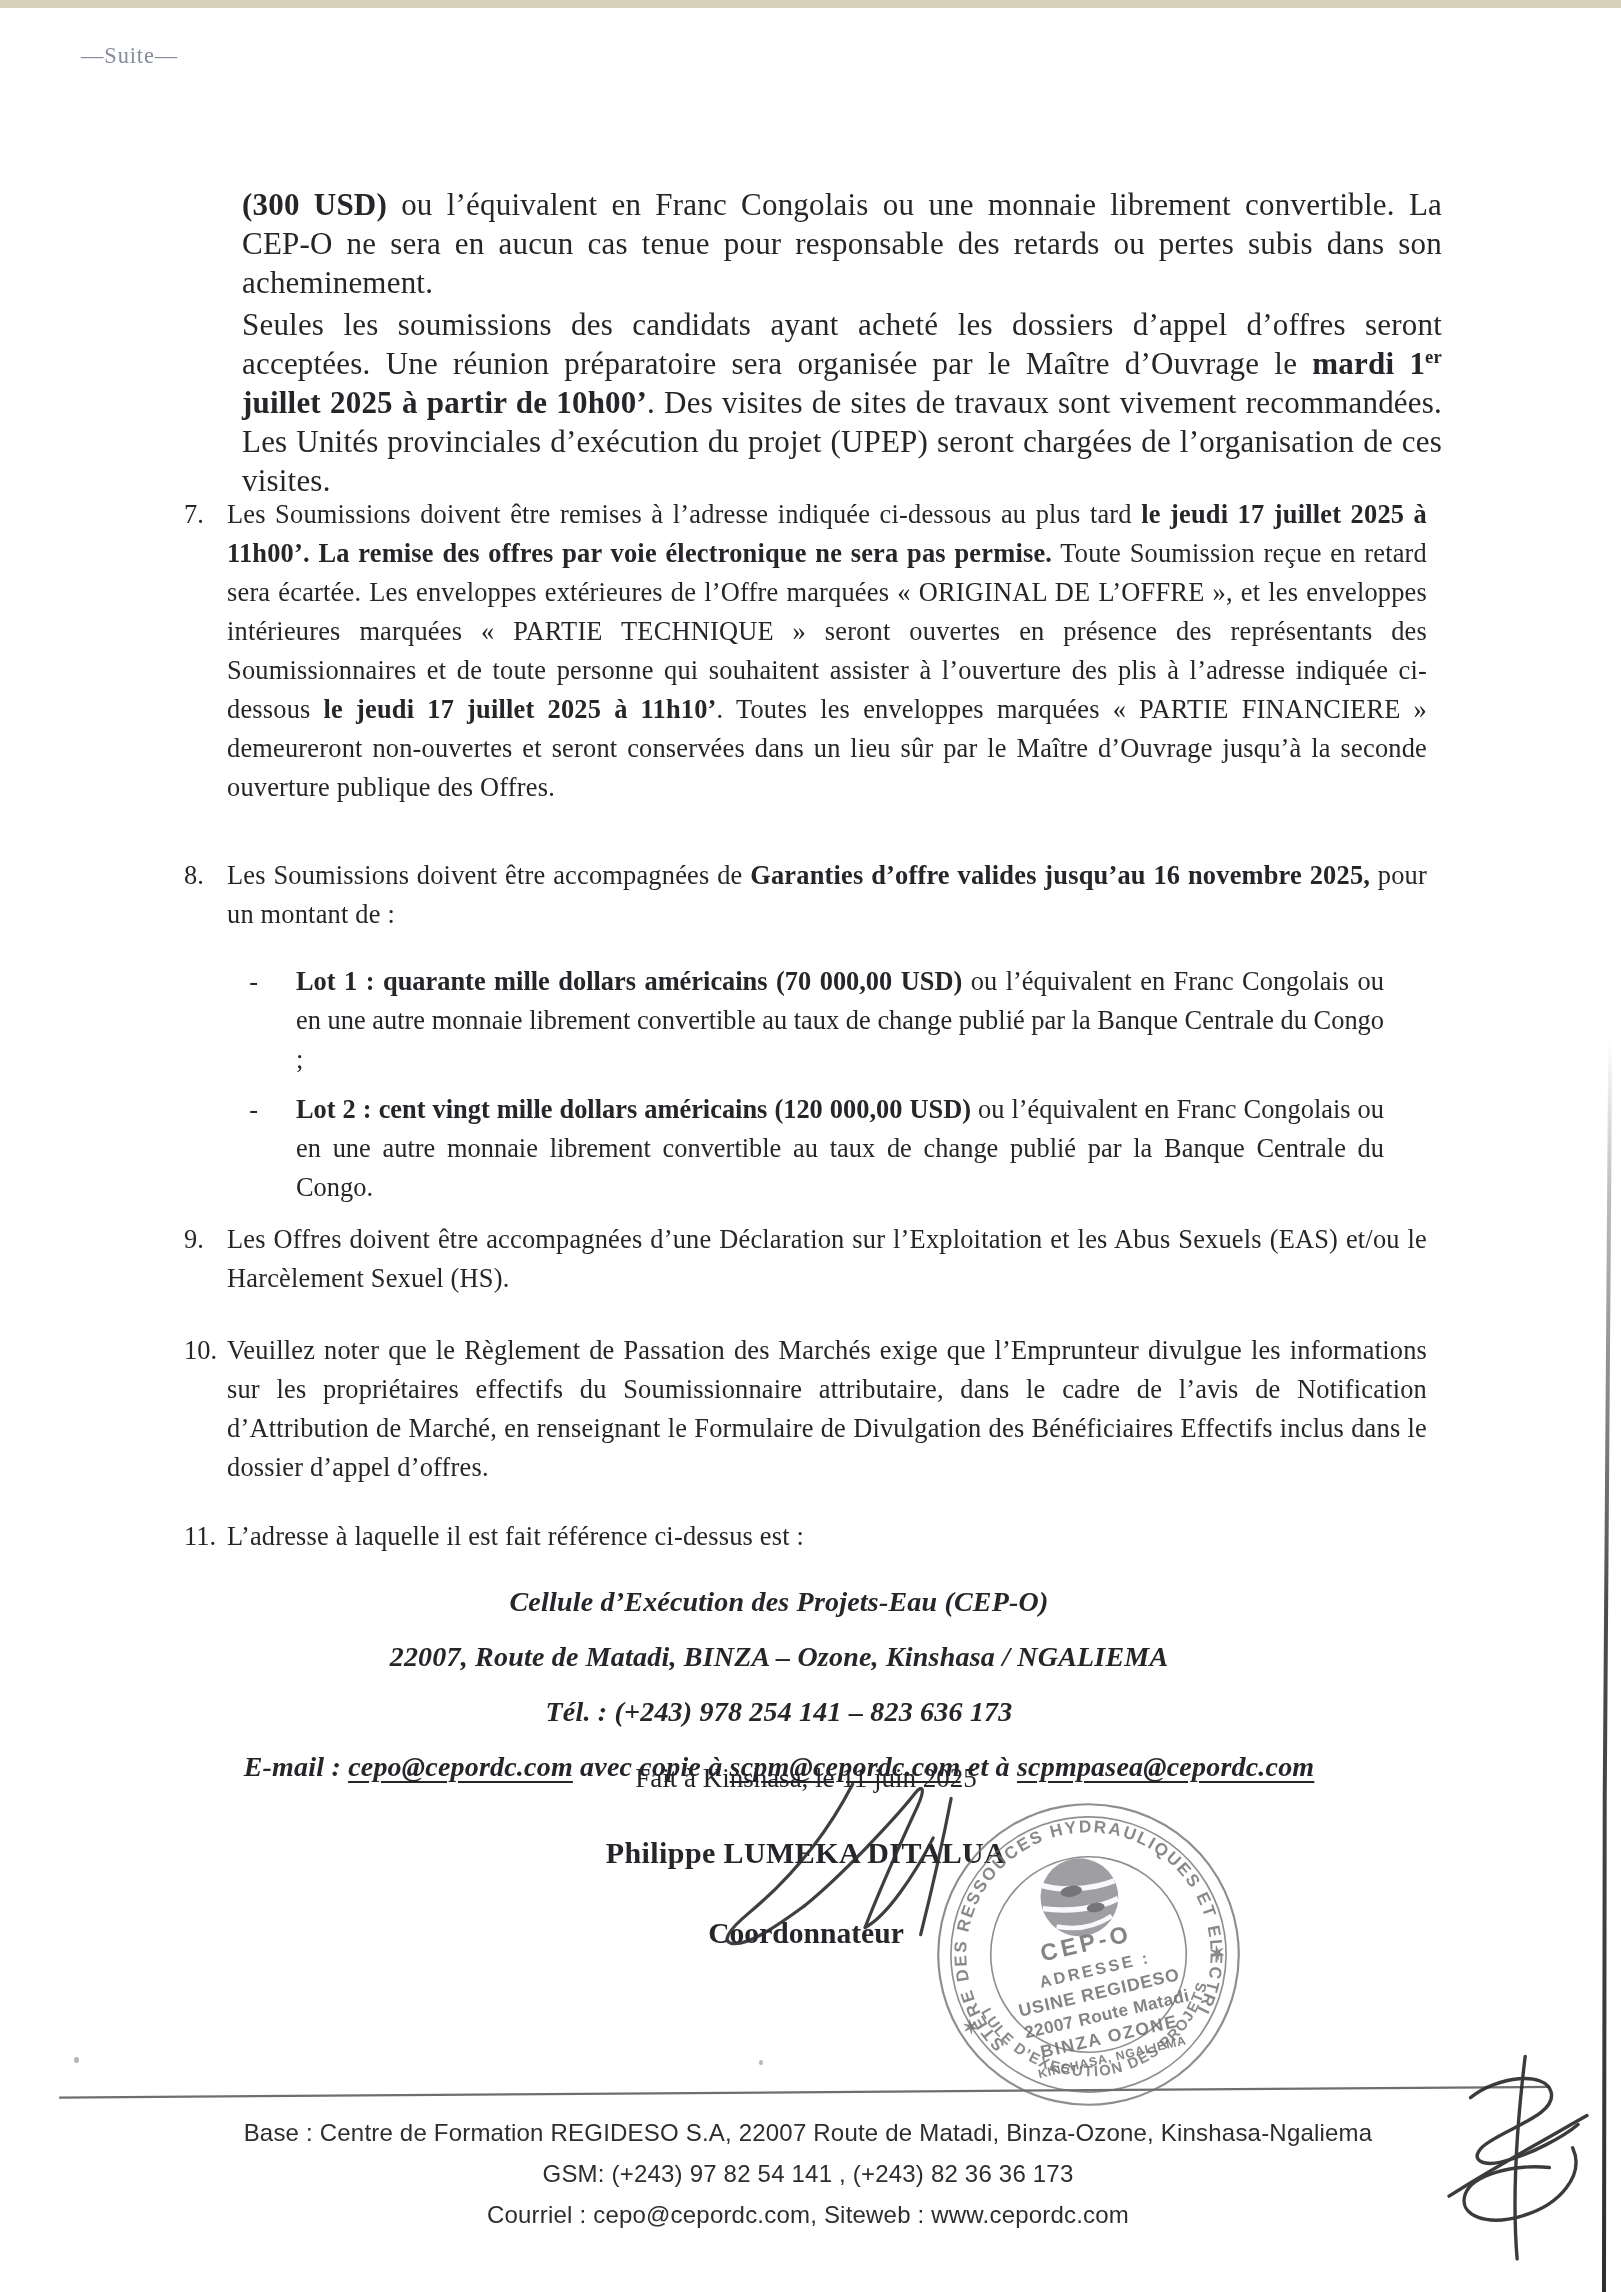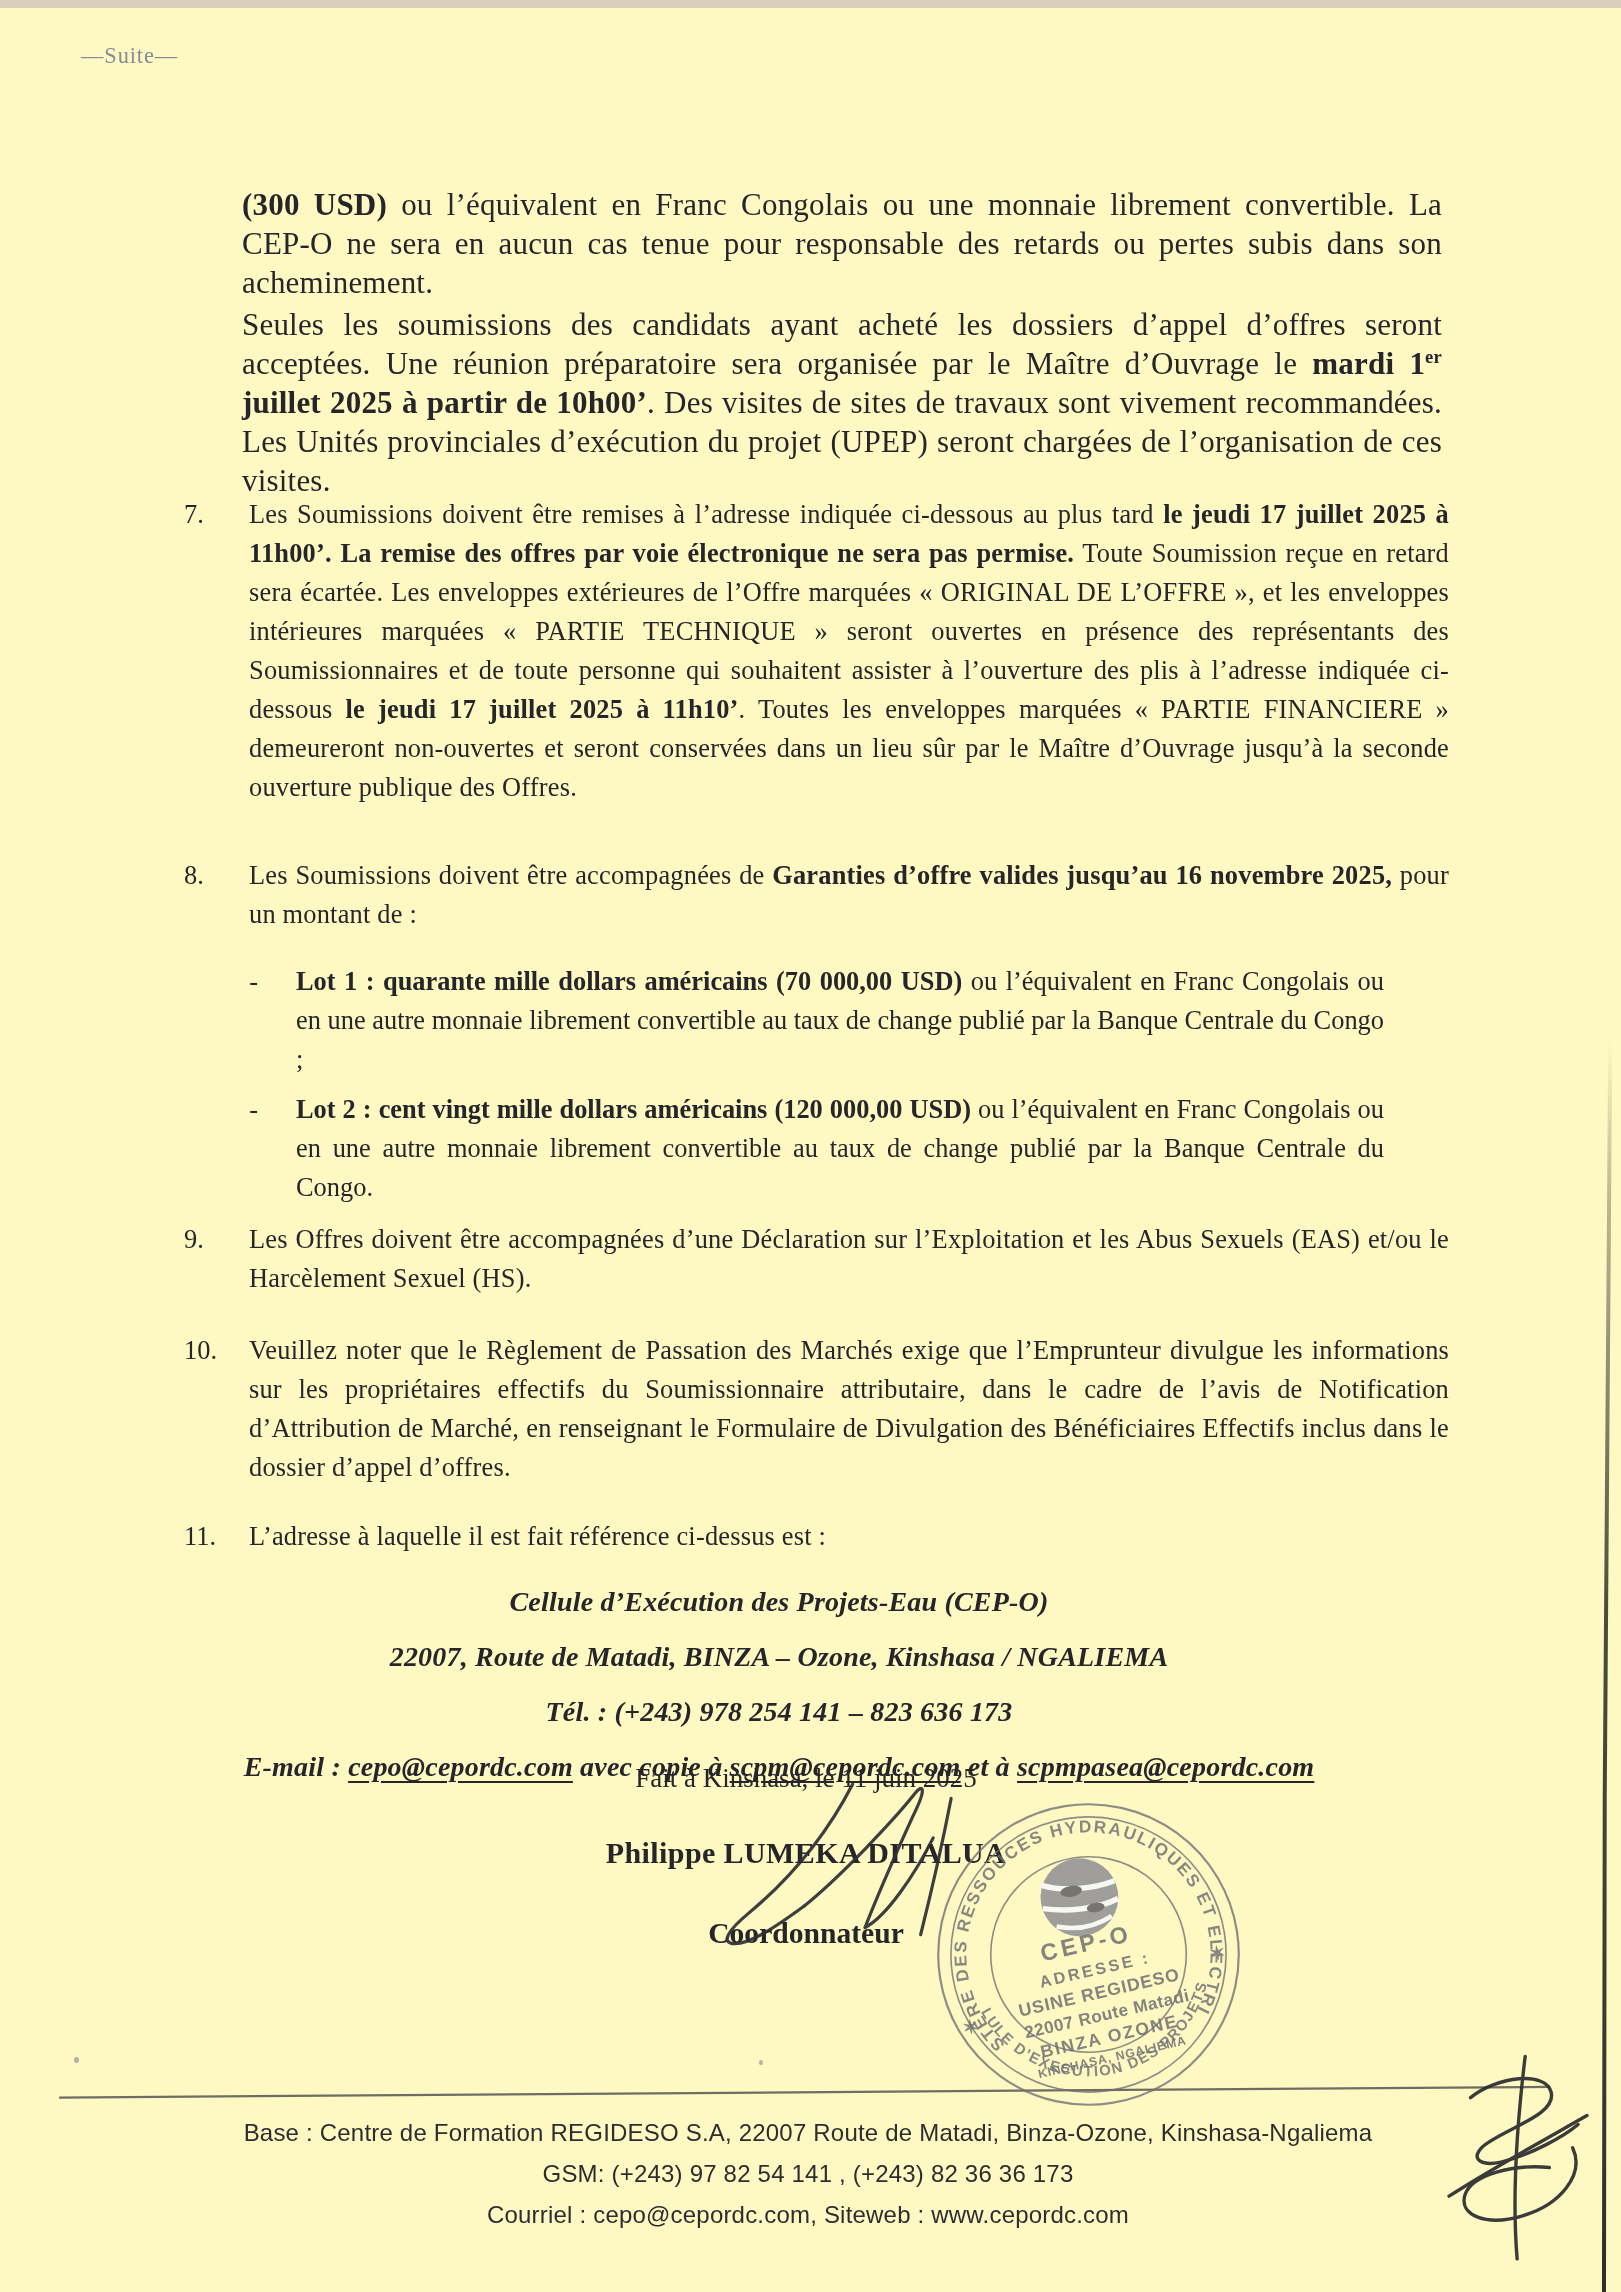--- a/index.html
+++ b/index.html
@@ -1,32 +1,32 @@
 <!DOCTYPE html>
 <html style="font-size:14.3px"><head>
 <meta charset="utf-8">
 <style>
   html,body{margin:0;padding:0;background:#e8e8e8;}
   .page{
     position:relative;width:1621px;height:2293px;margin:0 auto;
-    background:#fef9c3;
+    background:#ffffff;
     overflow:hidden;
     font-family:"Liberation Serif","DejaVu Serif",serif;
     color:#26262a;
   }
   .scan-top{position:absolute;top:0;left:0;width:100%;height:8px;background:#d8cfba;}
   .suite{
     position:absolute;left:81px;top:43px;
     font-size:22.4px;color:#848b99;letter-spacing:0.9px;
   }
   .block{position:absolute;left:184px;width:1258px;}
   .par{margin:0 0 0 58px;width:1200px;text-align:justify;font-size:31px;line-height:39px;letter-spacing:0.2px;}
   .item{position:absolute;left:184px;width:1258px;}
   .item .num{position:absolute;left:0;top:0;width:54px;font-size:26.4px;line-height:39px;}
-  .item .item-body{margin-left:65px;width:1200px;text-align:justify;font-size:26.4px;line-height:39px;letter-spacing:0.2px;}
+  .item .item-body{margin-left:43px;width:1200px;text-align:justify;font-size:26.4px;line-height:39px;letter-spacing:0.2px;}
   .bullet{position:relative;margin-left:58px;width:1142px;padding-left:54px;box-sizing:border-box;text-align:justify;font-size:26.4px;line-height:39px;}
   .bullet .dash{position:absolute;left:7.2px;top:0;}
   .bullet.first{margin-top:28px;}
   .bullet.second{margin-top:10.7px;}
   .b{font-weight:bold;}
   .u{text-decoration:underline;text-decoration-thickness:2.2px;text-underline-offset:4.5px;}
   sup{font-size:.6em;line-height:0;}
   .address{
     position:absolute;left:150px;top:1574px;width:1258px;text-align:center;
     font-weight:bold;font-style:italic;font-size:28px;line-height:55px;letter-spacing:0.2px;

